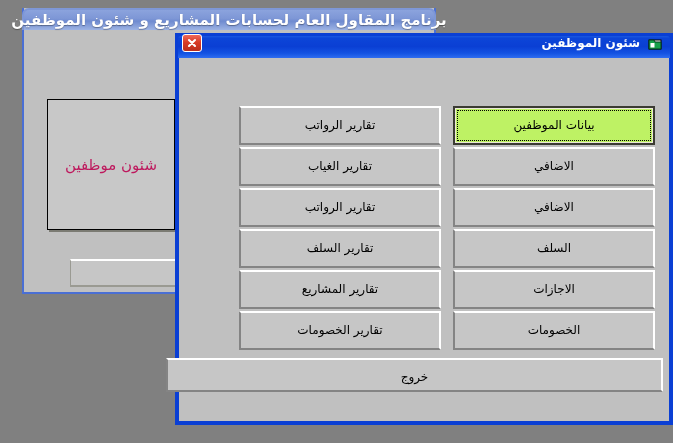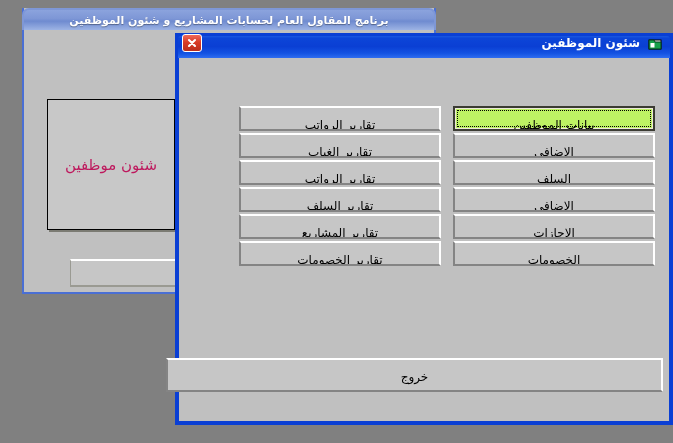--- a/index.html
+++ b/index.html
@@ -39,21 +39,21 @@
     border-radius: 7px 7px 0 0;
     border: 2px solid #7e97d6;
     border-bottom: none;
     display: flex;
     align-items: center;
     justify-content: center;
     z-index: 2;
   }
   .bg-title-text {
     color: #ffffff;
-    font-size: 11px;
+    font-size: 15px;
     font-weight: bold;
     text-shadow: 0 1px 1px rgba(0,0,0,0.35);
     white-space: nowrap;
     direction: rtl;
   }
   .bg-client {
     position: absolute;
     inset: 0;
     background: #c0c0c0;
   }
@@ -173,21 +173,21 @@
   .col {
     position: absolute;
     width: 202px;
   }
   .col-left  { right: 14px;  top: 48px; }   
   .col-right { right: 228px; top: 48px; }
 
   .vb-btn {
     display: block;
     width: 100%;
-    height: 25px;
+    height: 39px;
     margin-bottom: 2px;
     background: #c6c6c6;
     color: #000000;
     font-size: 12px;
     font-family: "DejaVu Sans", "Liberation Sans", sans-serif;
     border-top: 2px solid #ffffff;
     border-right: 2px solid #ffffff;
     border-bottom: 2px solid #848484;
     border-left: 2px solid #848484;
     box-sizing: border-box;
@@ -238,22 +238,22 @@
   <span class="bg-title-text">برنامج المقاول العام لحسابات المشاريع و شئون الموظفين</span>
 </div>
 
 <div class="dlg"></div>
 
 <div class="dlg-client">
 
   <div class="col col-left">
     <button class="vb-btn focused">بيانات الموظفين</button>
     <button class="vb-btn">الاضافي</button>
+    <button class="vb-btn">الاضافي</button>
     <button class="vb-btn">السلف</button>
-    <button class="vb-btn">الاضافي</button>
     <button class="vb-btn">الاجازات</button>
     <button class="vb-btn">الخصومات</button>
   </div>
 
   <div class="col col-right">
     <button class="vb-btn">تقارير الرواتب</button>
     <button class="vb-btn">تقارير الغياب</button>
     <button class="vb-btn">تقارير الرواتب</button>
     <button class="vb-btn">تقارير السلف</button>
     <button class="vb-btn">تقارير المشاريع</button>

